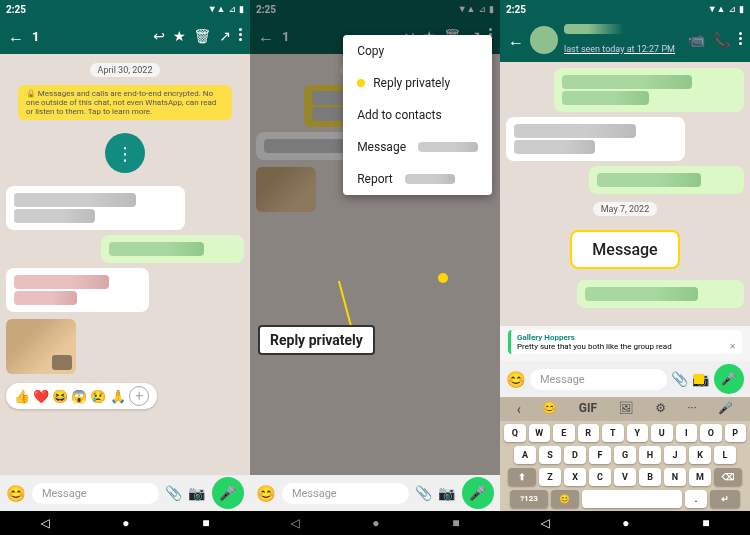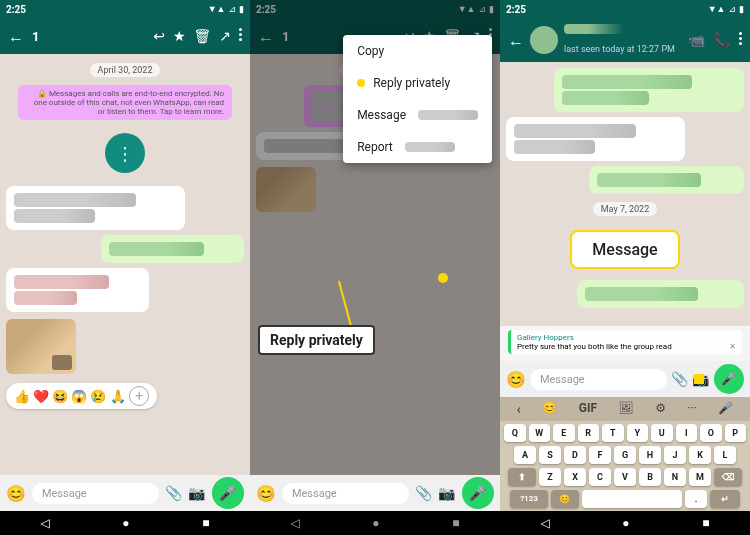--- a/index.html
+++ b/index.html
@@ -68,26 +68,26 @@
       font-size: 9px;
       color: #555;
       background: rgba(255,255,255,0.7);
       border-radius: 8px;
       padding: 2px 8px;
       align-self: center;
       margin: 3px 0;
     }
 
     .system-msg {
-      background: #f0abfc;
+      background: #fde047;
       border-radius: 6px;
       padding: 4px 8px;
       font-size: 8px;
       color: #555;
-      text-align: right;
+      text-align: left;
       width: 90%;
       align-self: center;
     }
 
     .msg-bubble {
       border-radius: 8px;
       padding: 5px 8px;
       font-size: 9px;
       max-width: 80%;
       position: relative;
@@ -249,21 +249,21 @@
     
     .panel3-toolbar {
       background: #075e54;
       color: #fff;
       padding: 4px 8px;
       display: flex;
       align-items: center;
       gap: 6px;
       height: 44px;
     }
-    .contact-info { flex: 1; }
+    .contact-info { flex: 1; text-decoration: underline; }
     .contact-info .name {
       font-size: 11px;
       font-weight: bold;
       background: linear-gradient(90deg, #8fbf8f 40%, transparent);
       height: 10px;
       border-radius: 4px;
       width: 60px;
       margin-bottom: 3px;
     }
     .contact-info .lastseen { font-size: 9px; color: #cce; }
@@ -329,21 +329,21 @@
     }
 
     .reply-quote {
       background: rgba(255,255,255,0.9);
       border-left: 3px solid #25d366;
       border-radius: 4px;
       padding: 3px 6px;
       font-size: 8px;
       margin-bottom: 3px;
     }
-    .reply-quote .sender { color: #128c7e; font-weight: normal; font-size: 8px; }
+    .reply-quote .sender { color: #128c7e; font-weight: bold; font-size: 8px; }
 
     .p3-bottom-bar {
       background: #f0f0f0;
       padding: 4px 6px;
       display: flex;
       align-items: center;
       gap: 4px;
       height: 36px;
     }
     .p3-msg-input {
@@ -519,20 +519,23 @@
 
     <div class="context-menu">
       <div class="context-menu-item">
         <span>Copy</span>
       </div>
       <div class="context-menu-item">
         <span class="ctx-dot"></span>
         <span>Reply privately</span>
       </div>
       <div class="context-menu-item">
+        <span>Add to contacts</span>
+      </div>
+      <div class="context-menu-item">
         <span>Message</span>
         <div class="msg-blur" style="width:60px;height:10px;margin-left:4px;display:inline-block;"></div>
       </div>
       <div class="context-menu-item">
         <span>Report</span>
         <div class="msg-blur" style="width:50px;height:10px;margin-left:4px;display:inline-block;"></div>
       </div>
     </div>
 
     <div class="callout-label" style="bottom:180px; left:8px; font-size:14px;">Reply privately</div>

